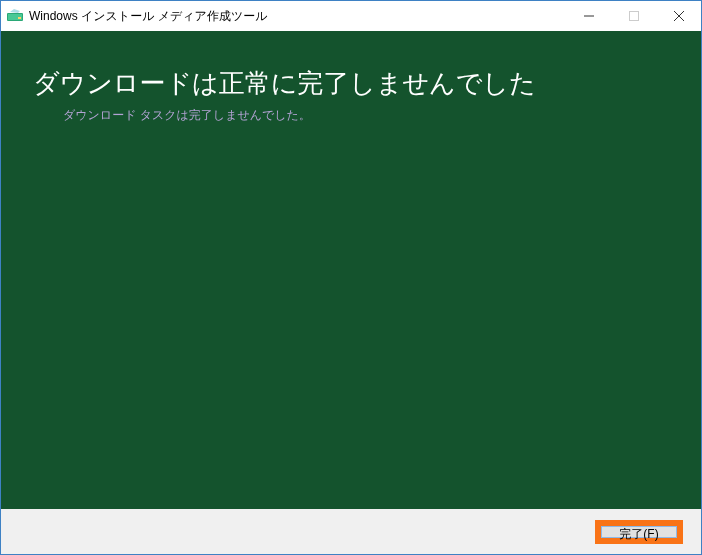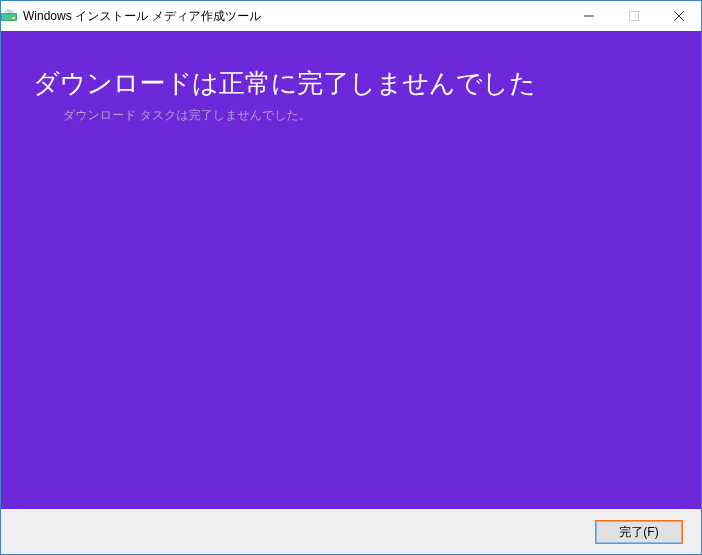--- a/index.html
+++ b/index.html
@@ -13,20 +13,21 @@
       font-family: "Yu Gothic UI", "Meiryo", "MS PGothic", sans-serif;
       background: #ffffff;
       border: 1px solid #3e81c4;
       overflow: hidden;
     }
     .titlebar {
       height: 30px;
       background: #ffffff;
       display: flex;
       align-items: center;
+      padding-left: 6px;
     }
     .titlebar-icon {
       width: 16px;
       height: 16px;
       margin-right: 6px;
       flex-shrink: 0;
     }
     .titlebar-text {
       font-size: 12px;
       color: #000000;
@@ -46,21 +47,21 @@
       color: #555;
     }
     .window-control.close {
       color: #333;
     }
     .window-control.disabled {
       color: #ccc;
     }
     .content {
       height: 478px;
-      background: #6d28d9;
+      background: #14532d;
       padding: 36px 32px 0 32px;
     }
     .heading {
       color: #ffffff;
       font-size: 26px;
       font-weight: 400;
       line-height: 1.3;
       margin-bottom: 6px;
     }
     .subtext {
@@ -74,21 +75,21 @@
       background: #f0f0f0;
       display: flex;
       align-items: center;
       justify-content: flex-end;
       padding-right: 18px;
     }
     .finish-button {
       min-width: 88px;
       height: 24px;
       background: #e1e1e1;
-      border: 1px solid #f97316;
+      border: 6px solid #f97316;
       box-shadow: inset 0 0 0 1px #8db9e8;
       color: #000000;
       font-size: 12px;
       font-family: inherit;
       padding: 0 12px;
       cursor: pointer;
     }
   </style>
 </head>
 <body>

